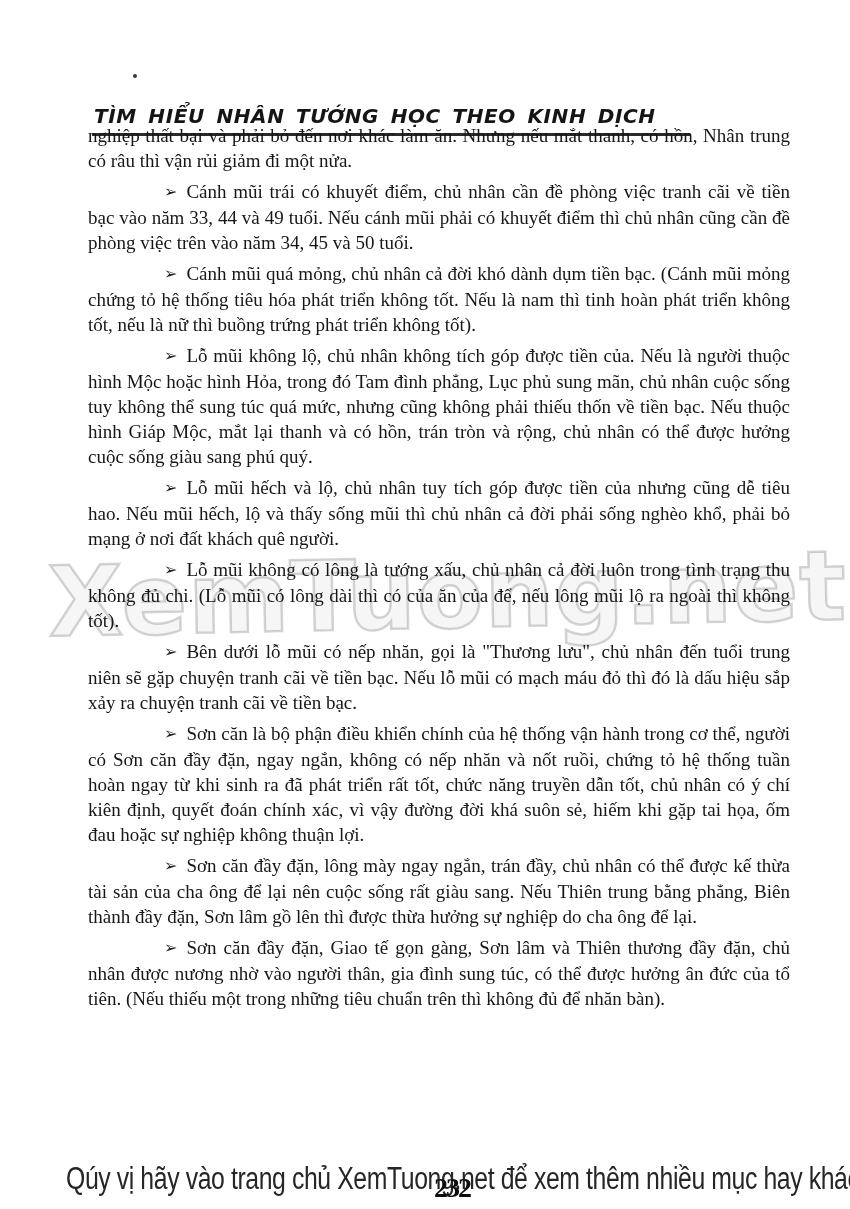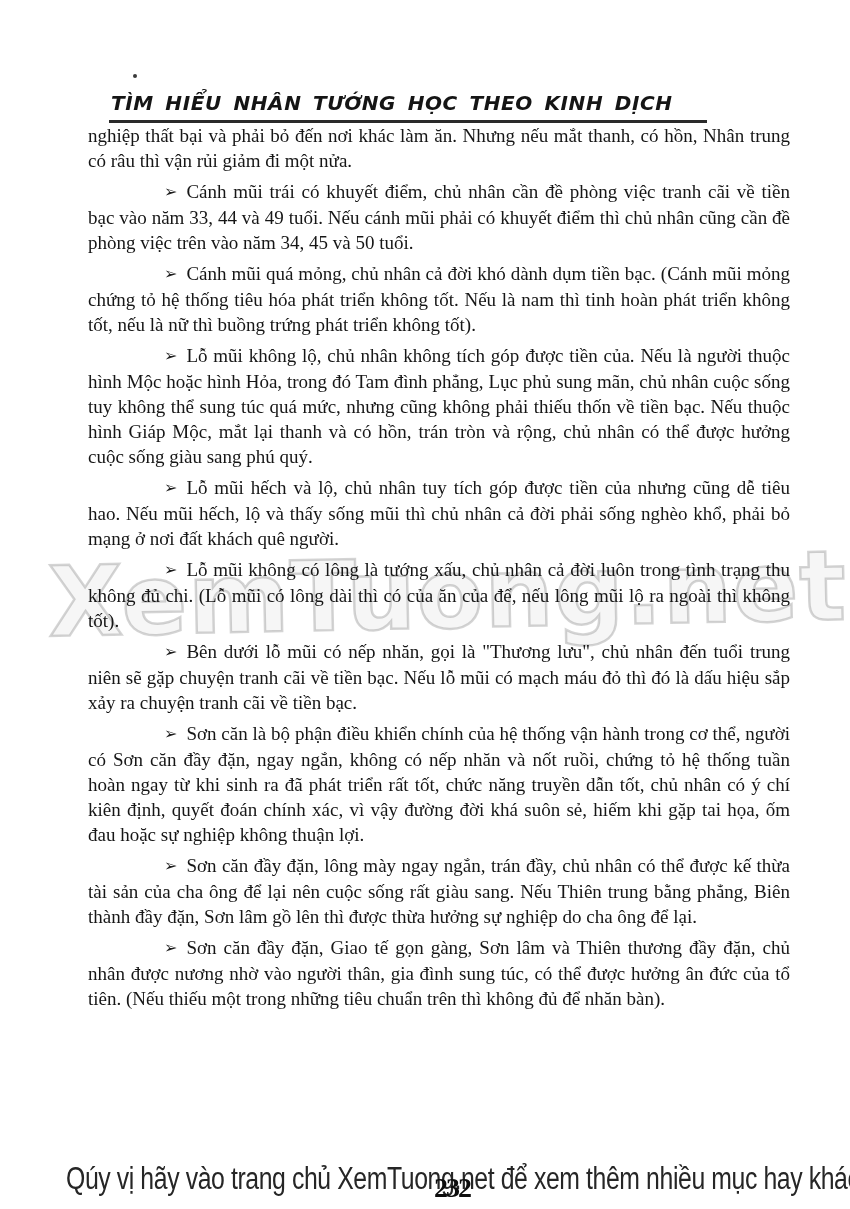--- a/index.html
+++ b/index.html
@@ -18,21 +18,21 @@
     position: absolute;
     left: 133px; top: 74px;
     width: 4px; height: 4px;
     background: #3a3a3a;
     border-radius: 50%;
   }
 
   
   .header {
     position: absolute;
-    left: 92px; top: 91px; margin-left: 17px;
+    left: 92px; top: 104px;
   }
   .running-title {
     display: inline-block;
     font-family: "DejaVu Sans", sans-serif;
     font-weight: bold;
     font-style: italic;
     font-size: 20px;
     letter-spacing: 0.6px;
     word-spacing: 4px;
     color: #151515;

